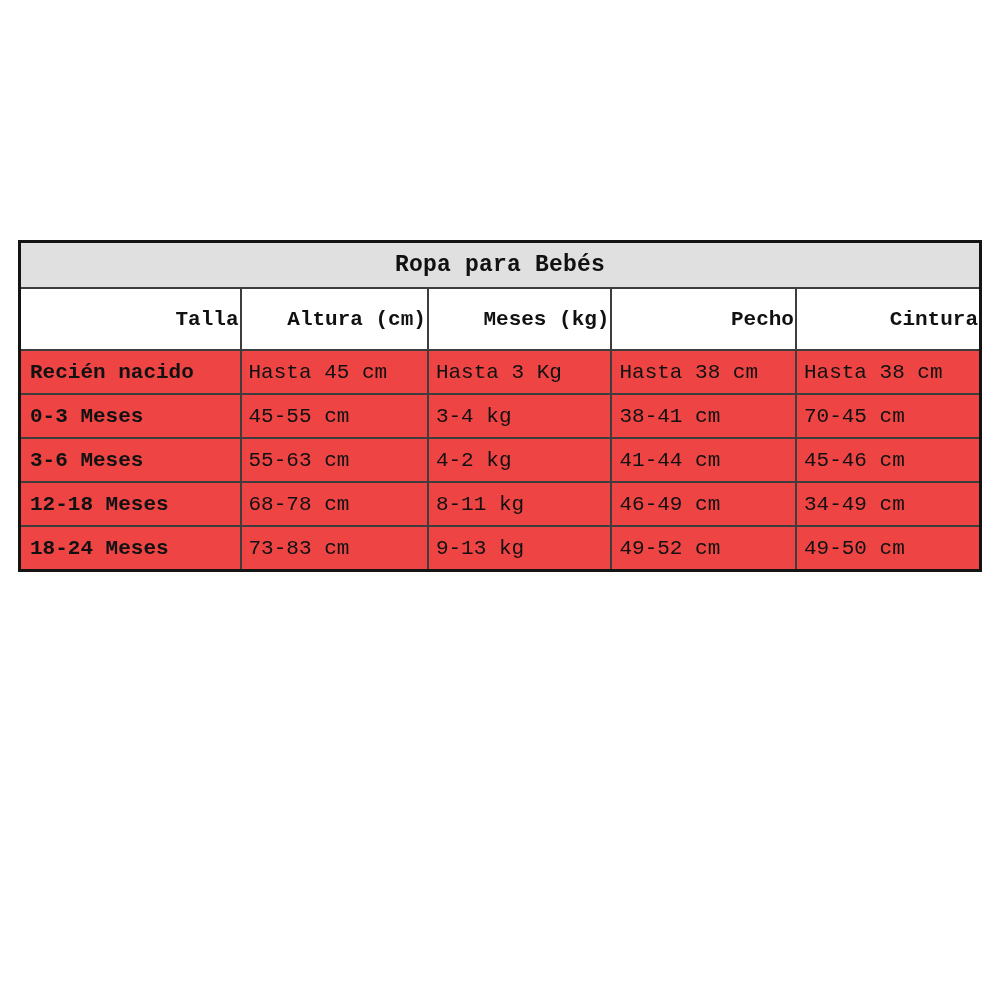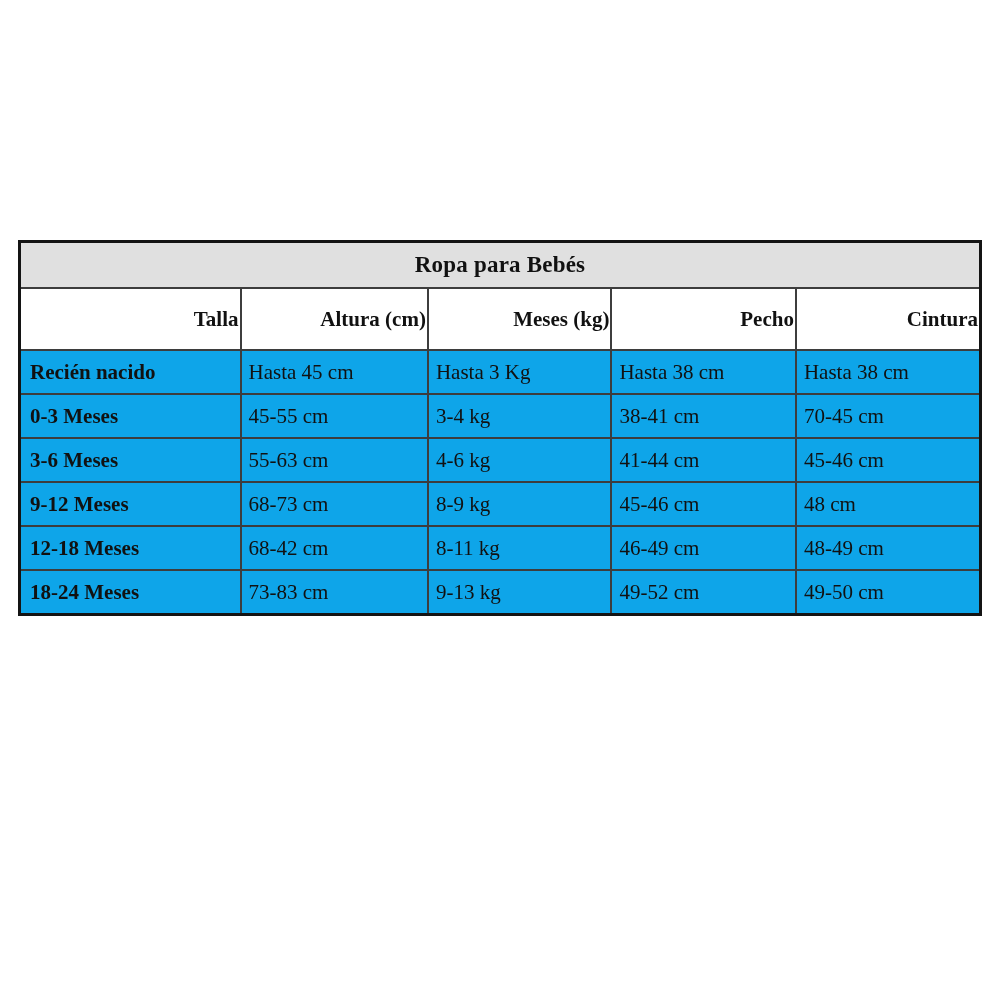--- a/index.html
+++ b/index.html
@@ -7,21 +7,21 @@
     --border-outer:#141414;
     --border-inner:#3d3d3d;
     --text:#111111;
     --page-bg:#ffffff;
   }
   html,body{margin:0;padding:0;background:var(--page-bg);}
   .stage{
     position:relative;
     width:1000px;height:1000px;
     background:var(--page-bg);
-    font-family:Liberation Serif, serif;
+    font-family:Liberation Mono, monospace;
     color:var(--text);
   }
   table.size-chart{
     position:absolute;
     left:18px;top:240px;
     width:964px;
     border-collapse:collapse;
     table-layout:fixed;
     background:#ffffff;
   }
@@ -52,21 +52,21 @@
     font-weight:bold;
     font-size:21px;
     background:#ffffff;
   }
   td.cell{
     height:42px;
     vertical-align:middle;
     text-align:left;
     font-size:21px;
     padding:0 4px 0 7px;
-    background:#0ea5e9;
+    background:#ef4444;
     white-space:nowrap;
     overflow:hidden;
   }
   td.cell.size-label{
     font-weight:bold;
     padding-left:9px;
   }
 </style>
 </head>
 <body>
@@ -103,37 +103,30 @@
       <tr>
         <td class="cell size-label">0-3 Meses</td>
         <td class="cell">45-55 cm</td>
         <td class="cell">3-4 kg</td>
         <td class="cell">38-41 cm</td>
         <td class="cell">70-45 cm</td>
       </tr>
       <tr>
         <td class="cell size-label">3-6 Meses</td>
         <td class="cell">55-63 cm</td>
-        <td class="cell">4-6 kg</td>
+        <td class="cell">4-2 kg</td>
         <td class="cell">41-44 cm</td>
         <td class="cell">45-46 cm</td>
       </tr>
       <tr>
-        <td class="cell size-label">9-12 Meses</td>
-        <td class="cell">68-73 cm</td>
-        <td class="cell">8-9 kg</td>
-        <td class="cell">45-46 cm</td>
-        <td class="cell">48 cm</td>
-      </tr>
-      <tr>
         <td class="cell size-label">12-18 Meses</td>
-        <td class="cell">68-42 cm</td>
+        <td class="cell">68-78 cm</td>
         <td class="cell">8-11 kg</td>
         <td class="cell">46-49 cm</td>
-        <td class="cell">48-49 cm</td>
+        <td class="cell">34-49 cm</td>
       </tr>
       <tr>
         <td class="cell size-label">18-24 Meses</td>
         <td class="cell">73-83 cm</td>
         <td class="cell">9-13 kg</td>
         <td class="cell">49-52 cm</td>
         <td class="cell">49-50 cm</td>
       </tr>
     </tbody>
   </table>

